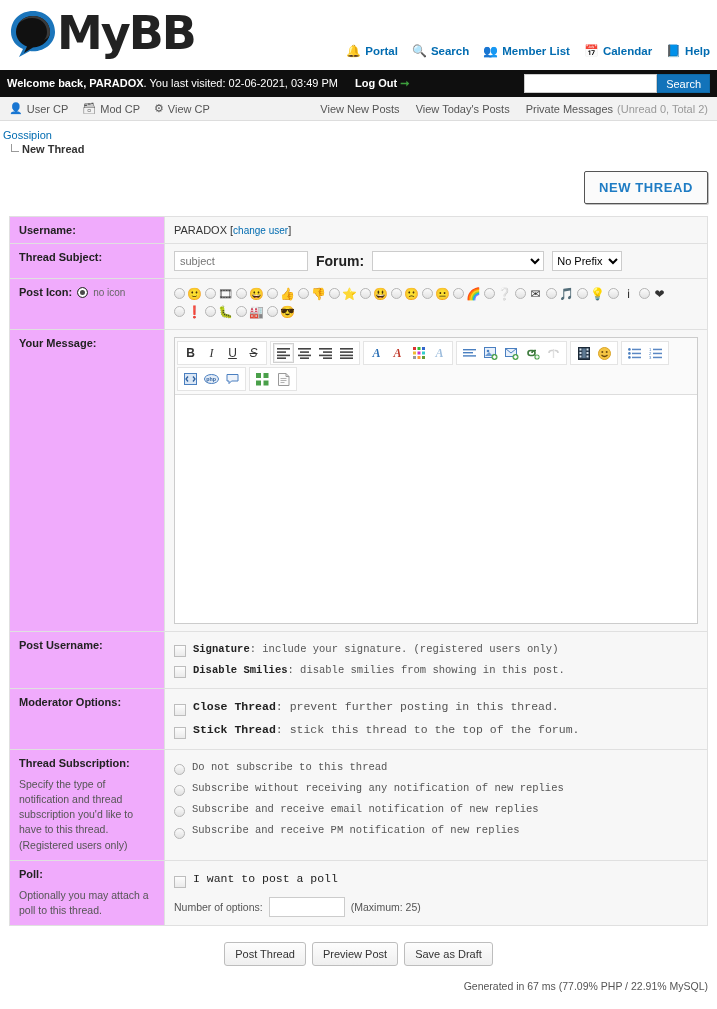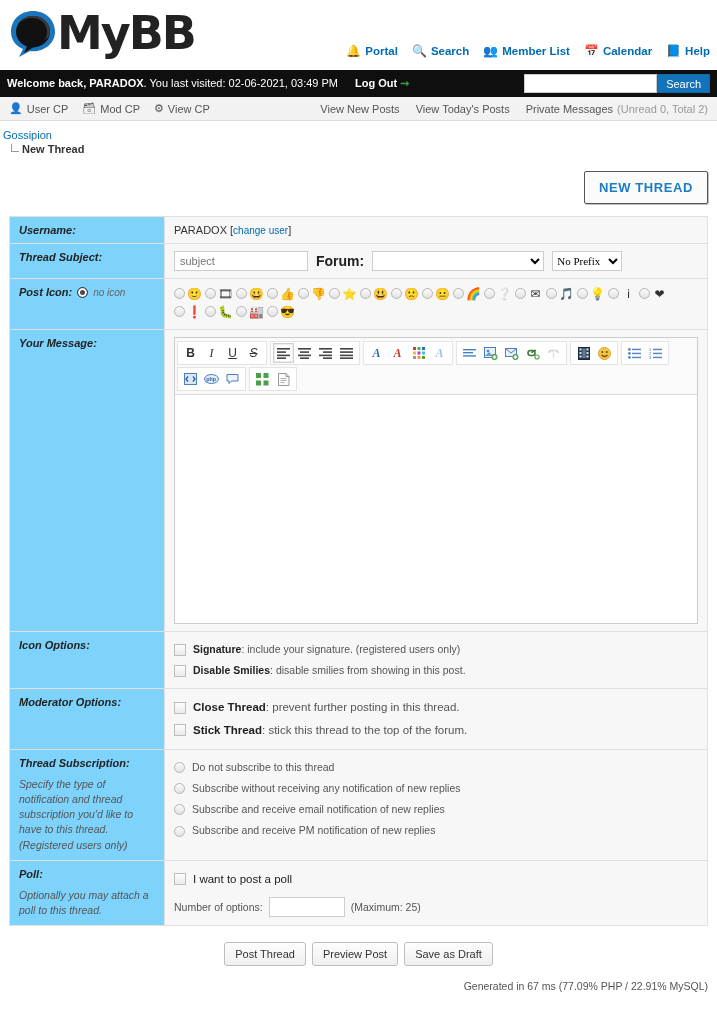--- a/index.html
+++ b/index.html
@@ -179,24 +179,23 @@
     text-align: left;
   }
   .tbl td {
     border: 1px solid #e0e0e0;
     vertical-align: top;
     padding: 7px 9px;
     font-size: 11px;
   }
   td.lbl {
     width: 155px;
-    background: #7dd3fc;
+    background: #f0abfc;
     font-weight: bold;
     color: #222;
-    font-style: italic;
   }
   td.lbl .sub {
     font-weight: normal;
     color: #555;
     font-size: 10.5px;
     line-height: 1.45;
     display: block;
     margin-top: 8px;
   }
   td.fld { background: #f7f7f7; }
@@ -216,21 +215,21 @@
   input.subject { width: 134px; }
   select.sel {
     height: 20px;
     border: 1px solid #ccc;
     background: #fff;
     font-size: 11px;
     font-family: "Liberation Sans", sans-serif;
     outline: none;
   }
   select.forum { width: 172px; }
-  select.prefix { width: 70px; font-family: Liberation Serif, serif; }
+  select.prefix { width: 70px; }
   .inline-row { display: flex; align-items: center; gap: 8px; }
   .forum-lbl { font-weight: bold; font-size: 14px; color: #222; }
 
   
   .rdo {
     width: 11px; height: 11px; border-radius: 50%;
     border: 1px solid #b5b5b5;
     background: linear-gradient(#fbfbfb,#e2e2e2);
     display: inline-block;
     flex: none;
@@ -315,24 +314,25 @@
     resize: none;
     font-family: "Liberation Sans", sans-serif;
     font-size: 12px;
     padding: 5px;
     display: block;
   }
 
   
   .optrow {
     display: flex;
-    align-items: center;
+    align-items: flex-end;
     gap: 7px;
     padding: 3px 0;
     line-height: 1.45;
+    font-family: Liberation Mono, monospace;
   }
   .optrow .ot { font-size: 10.5px; color: #555; }
   .optrow .ot b { color: #222; }
   .optrow.big .ot { font-size: 11.5px; }
   .optrow.big .ot b { font-size: 11.5px; margin-top: 17px; }
 
   .poll-num {
     display: flex; align-items: center; gap: 6px;
     margin-top: 6px;
     font-size: 10.5px; color: #555;
@@ -774,21 +774,21 @@
                     </svg>
               </span>
             </div>
           </div>
           <textarea class="msg-area" placeholder="" style=""></textarea>
         </div>
       </td>
     </tr>
 
     <tr>
-      <td class="lbl">Icon Options:</td>
+      <td class="lbl">Post Username:</td>
       <td class="fld">
         <div class="optrow">
           <span class="chk"></span>
           <span class="ot"><b>Signature</b><span>: include your signature. (registered users only)</span></span>
         </div>
         <div class="optrow">
           <span class="chk"></span>
           <span class="ot"><b>Disable Smilies</b><span>: disable smilies from showing in this post.</span></span>
         </div>
       </td>

